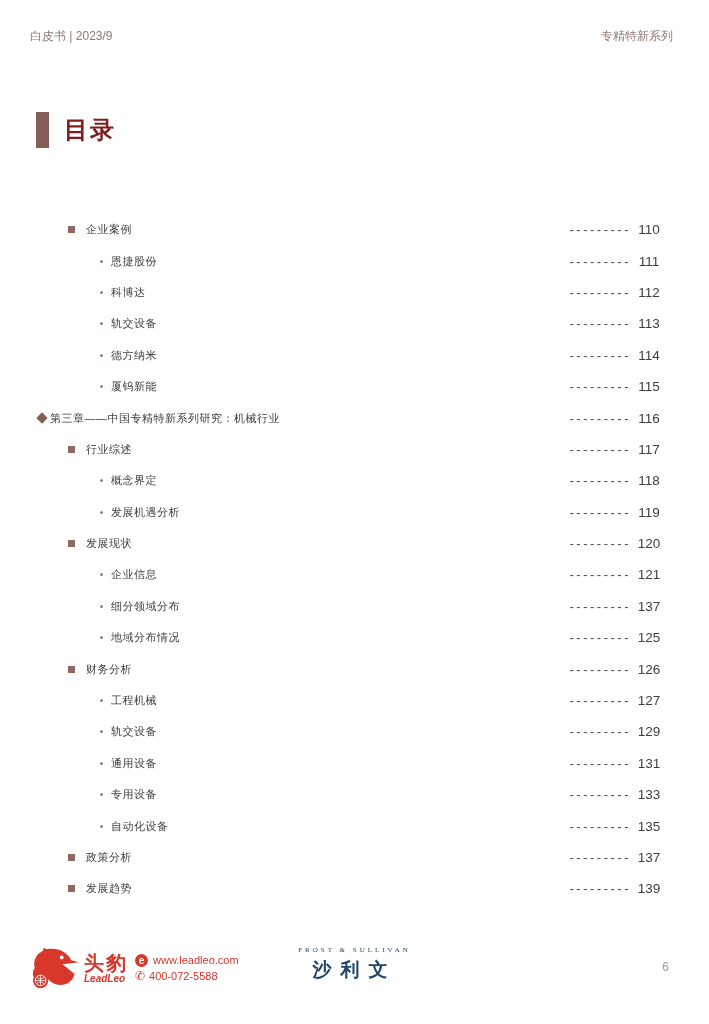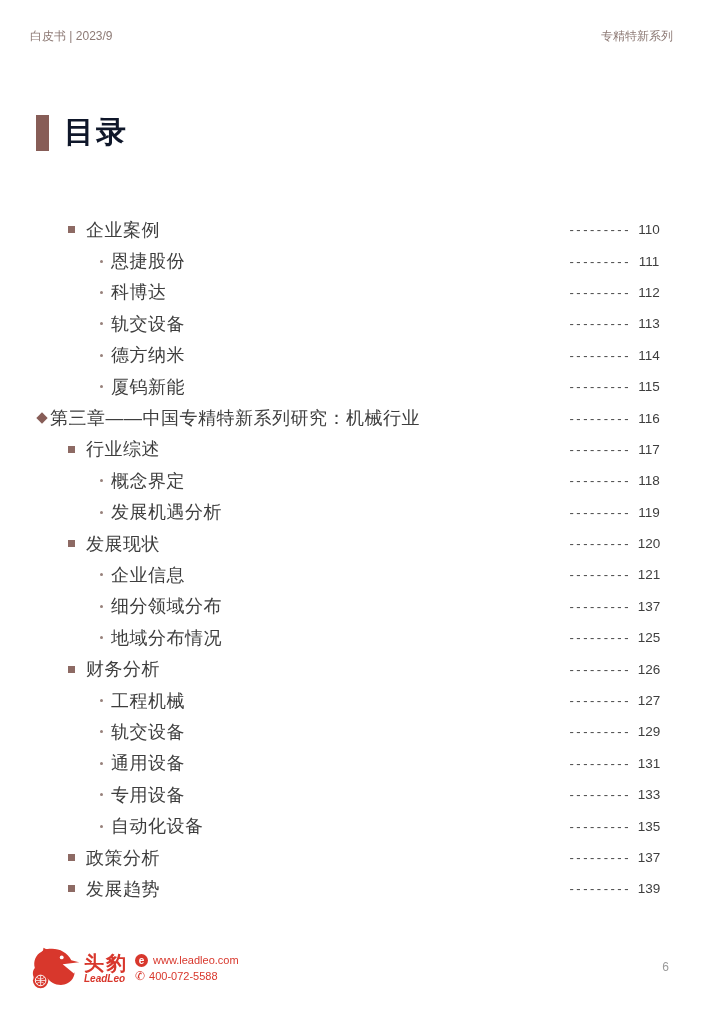--- a/index.html
+++ b/index.html
@@ -7,32 +7,32 @@
     font-family:"Liberation Sans", sans-serif; }
   .page { position:relative; width:709px; height:1024px; background:#fff; overflow:hidden; }
 
   
   .header { position:absolute; top:28px; left:30px; right:36px;
     display:flex; justify-content:space-between; font-size:12px; color:#8d7a75; }
 
   
   .title-block { position:absolute; top:112px; left:36px; display:flex; align-items:center; }
   .title-bar { width:13px; height:36px; background:#875d57; margin-right:15px; }
-  .page-title { font-size:30px; font-weight:bold; color:#0f172a; letter-spacing:2px; }
+  .page-title { font-size:24px; font-weight:bold; color:#7f1d1d; letter-spacing:2px; }
 
   
   .toc { position:absolute; top:214px; left:38px; right:42px; }
   .toc-row { height:31.4px; display:flex; align-items:center; }
   .toc-row.level-2 { padding-left:30px; }
   .toc-row.level-3 { padding-left:62px; }
   .bullet { flex:0 0 auto; display:inline-block; }
   .b1 { width:8px; height:8px; background:#875d57; transform:rotate(45deg); margin-right:4px; }
   .b2 { width:7px; height:7px; background:#8d6a64; margin-right:11px; }
   .b3 { width:3px; height:3px; border-radius:50%; background:#97817b; margin-right:8px; }
-  .toc-label { font-size:18px; color:#3e3e3e; letter-spacing:0.5px; white-space:nowrap; }
+  .toc-label { font-size:11px; color:#3e3e3e; letter-spacing:0.5px; white-space:nowrap; }
   .toc-leader { margin-left:auto; font-size:13px; color:#4a4a4a; letter-spacing:2.5px; white-space:nowrap; }
   .toc-page { width:36px; text-align:center; font-size:13.5px; color:#3e3e3e; }
 
   
   .footer { position:absolute; left:0; right:0; top:942px; height:60px;padding-left:15px; }
   .leadleo { position:absolute; left:30px; top:2px; display:flex; align-items:center; }
   .ll-names { margin-left:4px; }
   .ll-cn { font-size:20px; font-weight:bold; color:#d8372c; letter-spacing:2px; line-height:20px; }
   .ll-en { font-size:10px; font-weight:bold; font-style:italic; color:#d8372c; line-height:11px; }
   .ll-contact { margin-left:7px; font-size:11px; color:#d8372c; }
@@ -217,17 +217,21 @@
           <span class="e-icon">e</span>
           <span>www.leadleo.com</span>
         </div>
         <div class="ll-contact-row">
           <span class="phone-icon">✆</span>
           <span>400-072-5588</span>
         </div>
       </div>
     </div>
 
+    <div class="sullivan">
+      <div class="fs-en">FROST &amp; SULLIVAN</div>
+      <div class="fs-cn">沙利文</div>
+    </div>
 
     <div class="footer-pagenum">6</div>
   </div>
 
 </div>
 
 </body></html>

